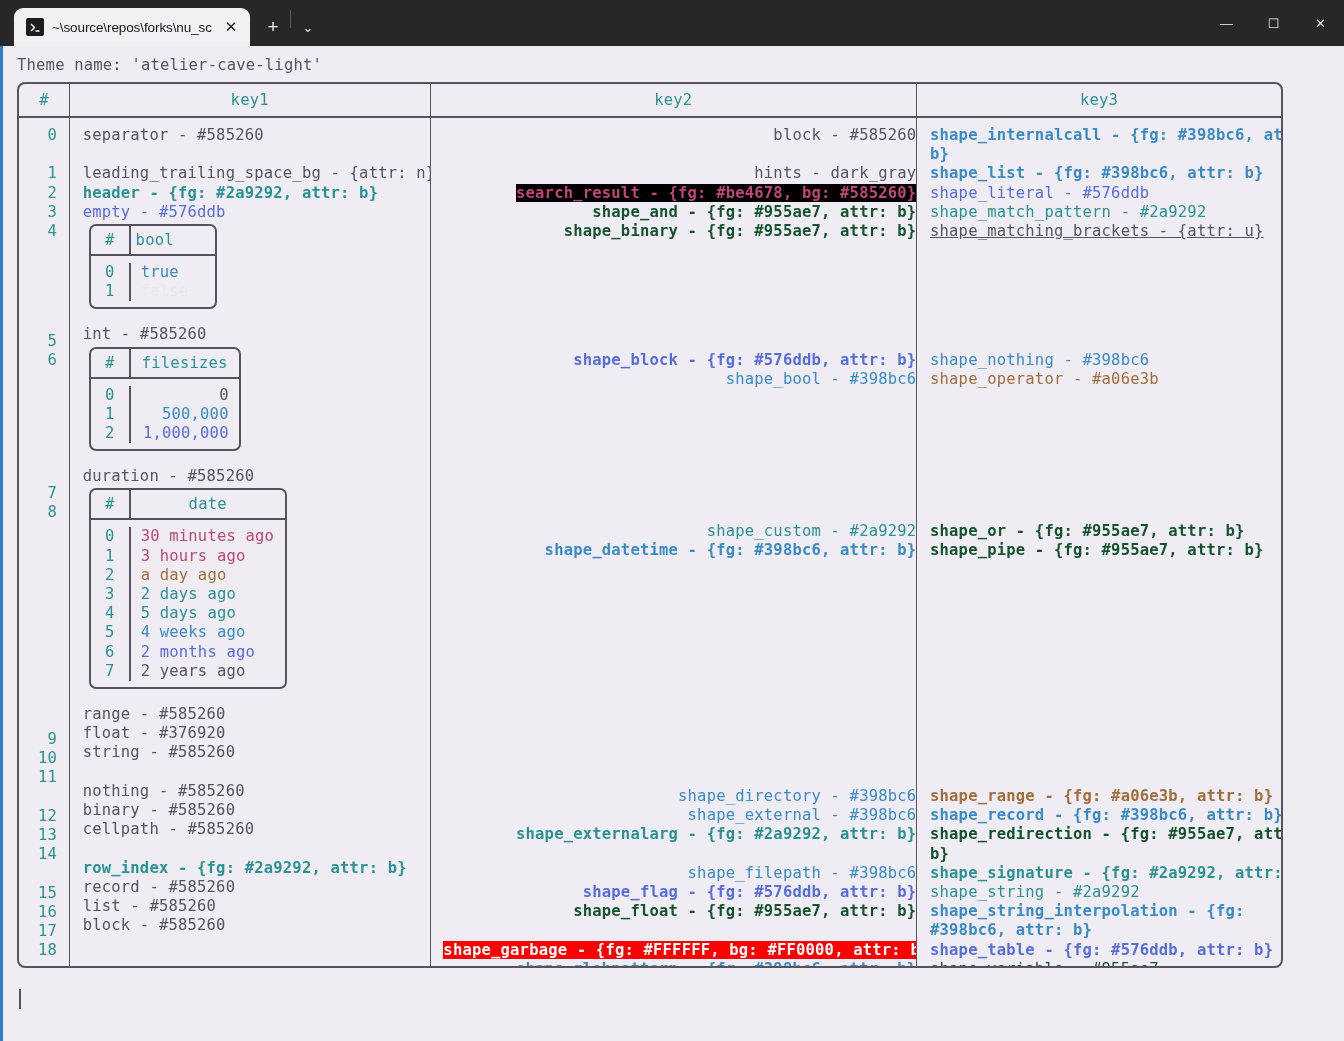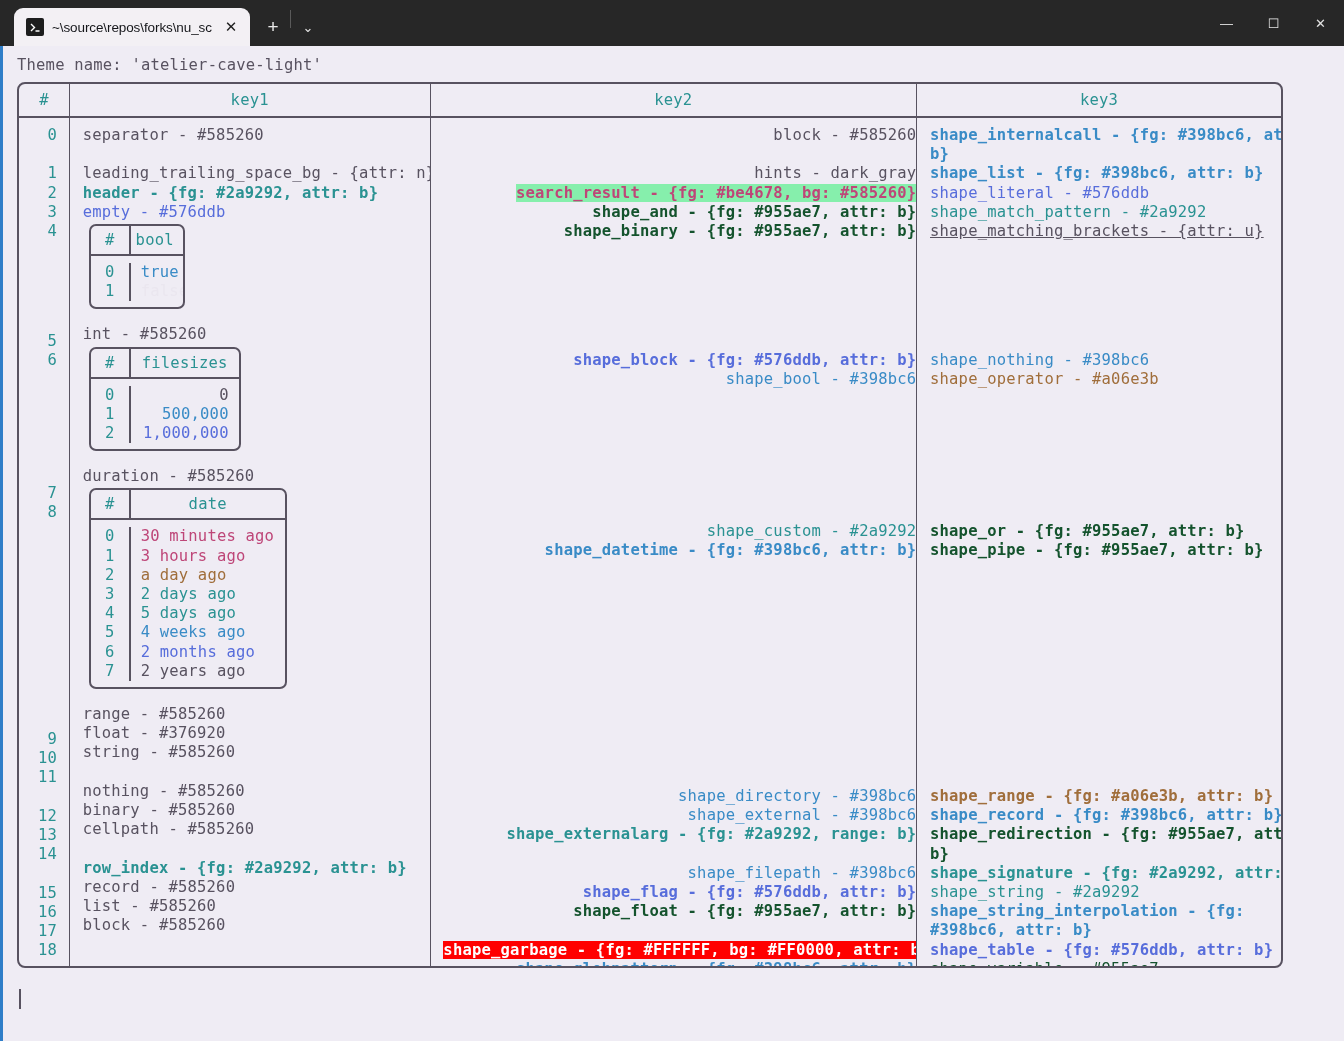--- a/index.html
+++ b/index.html
@@ -153,21 +153,21 @@
   .c-blue  { color: #398bc6; }
   .c-indigo{ color: #576ddb; }
   .c-purple{ color: #14532d; }
   .c-orange{ color: #a06e3b; }
   .c-pink  { color: #be4678; }
   .c-faint { color: #eae6ef; }
   .b { font-weight: bold; }
   .u { text-decoration: underline; }
 
   .hl-search {
-    background: #86efac;
+    background: #000000;
     color: #be4678;
     font-weight: bold;
     display: inline;
   }
   .hl-garbage {
     background: #ff0000;
     color: #ffffff;
     font-weight: bold;
     display: inline;
   }
@@ -196,21 +196,21 @@
   .mini .msep { width: 2px; background: #585260; align-self: stretch; }
   .mrow {
     font-size: 15.5px; line-height: 19.2px;
     letter-spacing: 0.2px; white-space: pre;
     padding: 0 10px;
   }
   .mrow.num { color: #2a9292; text-align: center; }
   .mrow.right { text-align: right; }
 
   .mini-bool .mcol-idx { width: 38px; }
-  .mini-bool .mcol-val { width: 52px; }
+  .mini-bool .mcol-val { width: 84px; }
   .mini-fs .mcol-idx   { width: 38px; }
   .mini-fs .mcol-val   { width: 108px; }
   .mini-date .mcol-idx { width: 38px; }
   .mini-date .mcol-val { width: 154px; }
 
   .mini .mhead .mh-idx-bool { width: 38px; }
   .mini .mhead .mh-val-bool { width: 48px; }
   .mini .mhead .mh-idx-fs   { width: 38px; }
   .mini .mhead .mh-val-fs   { width: 108px; }
   .mini .mhead .mh-idx-date { width: 38px; }
@@ -415,21 +415,21 @@
             <div class="ln c-purple b">shape_binary - {fg: #955ae7, attr: b}</div>
             <div style="height:110px"></div>
             <div class="ln c-indigo b">shape_block - {fg: #576ddb, attr: b}</div>
             <div class="ln c-blue">shape_bool - #398bc6</div>
             <div style="height:132px"></div>
             <div class="ln c-teal">shape_custom - #2a9292</div>
             <div class="ln c-blue b">shape_datetime - {fg: #398bc6, attr: b}</div>
             <div style="height:227px"></div>
             <div class="ln c-blue">shape_directory - #398bc6</div>
             <div class="ln c-blue">shape_external - #398bc6</div>
-            <div class="ln c-teal b">shape_externalarg - {fg: #2a9292, range: b}</div>
+            <div class="ln c-teal b">shape_externalarg - {fg: #2a9292, attr: b}</div>
             <div class="ln blank">.</div>
             <div class="ln c-blue">shape_filepath - #398bc6</div>
             <div class="ln c-indigo b">shape_flag - {fg: #576ddb, attr: b}</div>
             <div class="ln c-purple b">shape_float - {fg: #955ae7, attr: b}</div>
             <div class="ln blank">.</div>
             <div class="ln"><span class="hl-garbage">shape_garbage - {fg: #FFFFFF, bg: #FF0000, attr: b}</span></div>
             <div class="ln c-blue b">shape_globpattern - {fg: #398bc6, attr: b}</div>
 
           </div>
 

